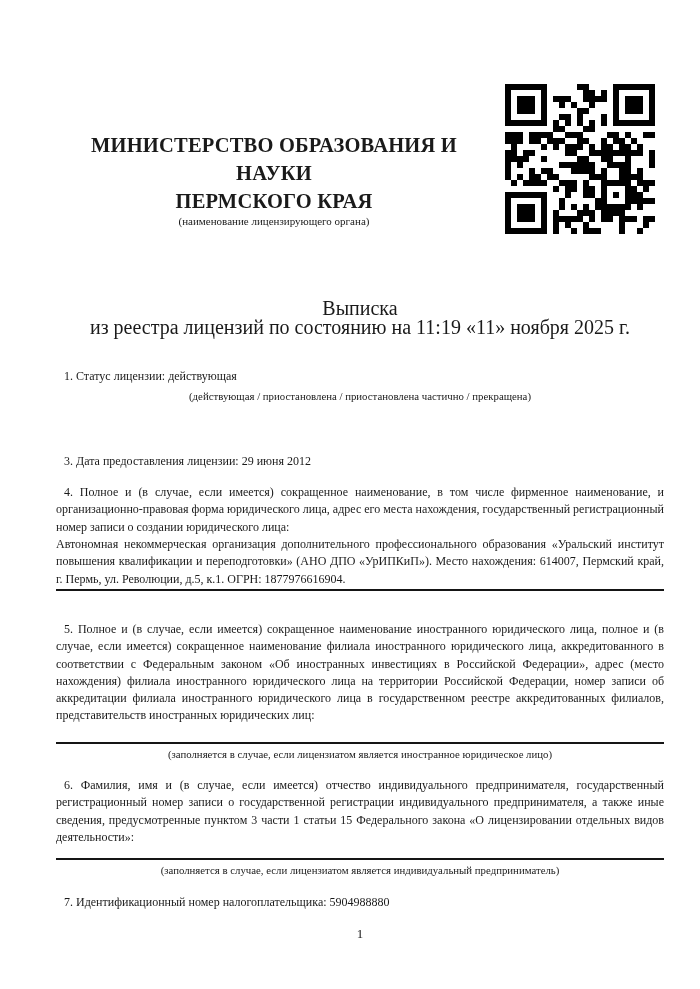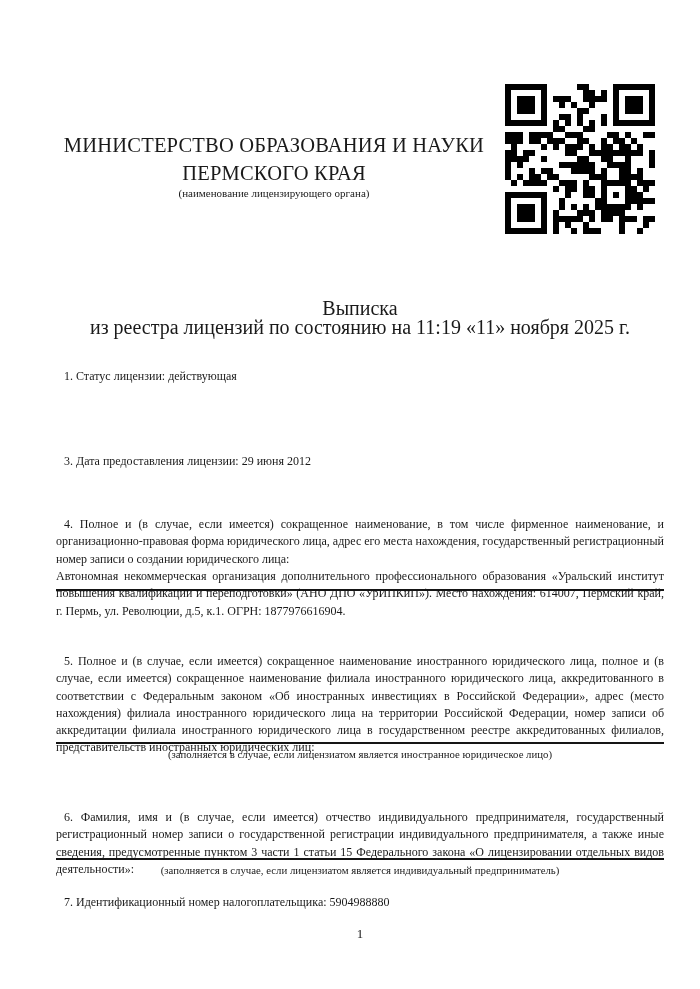--- a/index.html
+++ b/index.html
@@ -4,26 +4,26 @@
 <style>
   html,body{margin:0;padding:0;background:#e8e8e8;}
   .page{
     position:relative;width:700px;height:989px;background:#ffffff;
     font-family:"Liberation Serif","DejaVu Serif",serif;color:#1a1a1a;
     margin:0 auto;overflow:hidden;
   }
   .qr{position:absolute;left:505px;top:84px;width:150px;height:150px;}
   .qr svg{display:block;}
   .header{position:absolute;left:56px;top:131px;width:436px;text-align:center;}
-  .h-line{font-weight:normal;font-size:20.5px;line-height:28px;letter-spacing:0.2px;}
+  .h-line{font-weight:bold;font-size:20.5px;line-height:28px;letter-spacing:0.2px;}
   .h-caption{font-size:11px;margin-top:0;}
   .title{position:absolute;left:56px;top:299px;width:608px;text-align:center;
          font-size:20px;line-height:18.5px;}
   .line, .para{position:absolute;left:56px;width:608px;font-size:12px;line-height:17.3px;}
-  .para{text-align:justify;margin-top:32px;}
+  .para{text-align:justify;}
   .indent{text-indent:8px;}
   .cap{position:absolute;left:56px;width:608px;text-align:center;font-size:10.8px;line-height:14px;}
   .rule{position:absolute;left:56px;width:608px;height:0;border-top:2px solid #151515;}
   .pagenum{position:absolute;left:56px;top:926px;width:608px;text-align:center;font-size:13px;}
   #item1{top:368px}
   #item1-cap{top:389px}
   #item2{top:419px}
   #item3{top:453px}
   #item4-label{top:484px}
   #item4-value{top:536px}
@@ -372,20 +372,21 @@
     <div class="h-line">ПЕРМСКОГО КРАЯ</div>
     <div class="h-caption">(наименование лицензирующего органа)</div>
   </div>
 
   <div class="title">
     <div>Выписка</div>
     <div>из реестра лицензий по состоянию на 11:19 «11» ноября 2025 г.</div>
   </div>
 
   <div class="line indent" id="item1">1. Статус лицензии: действующая</div>
+  <div class="cap" id="item1-cap">(действующая / приостановлена / приостановлена частично / прекращена)</div>
 
 
   <div class="line indent" id="item3">3. Дата предоставления лицензии: 29 июня 2012</div>
 
   <div class="para indent" id="item4-label">4. Полное и (в случае, если имеется) сокращенное наименование, в том числе фирменное наименование, и организационно-правовая форма юридического лица, адрес его места нахождения, государственный регистрационный номер записи о создании юридического лица:</div>
   <div class="para" id="item4-value">Автономная некоммерческая организация дополнительного профессионального образования «Уральский институт повышения квалификации и переподготовки» (АНО ДПО «УрИПКиП»). Место нахождения: 614007, Пермский край, г. Пермь, ул. Революции, д.5, к.1. ОГРН: 1877976616904.</div>
   <div class="rule" id="item4-rule"></div>
 
   <div class="para indent" id="item5-label">5. Полное и (в случае, если имеется) сокращенное наименование иностранного юридического лица, полное и (в случае, если имеется) сокращенное наименование филиала иностранного юридического лица, аккредитованного в соответствии с Федеральным законом «Об иностранных инвестициях в Российской Федерации», адрес (место нахождения) филиала иностранного юридического лица на территории Российской Федерации, номер записи об аккредитации филиала иностранного юридического лица в государственном реестре аккредитованных филиалов, представительств иностранных юридических лиц:</div>
   <div class="rule" id="item5-rule"></div>

